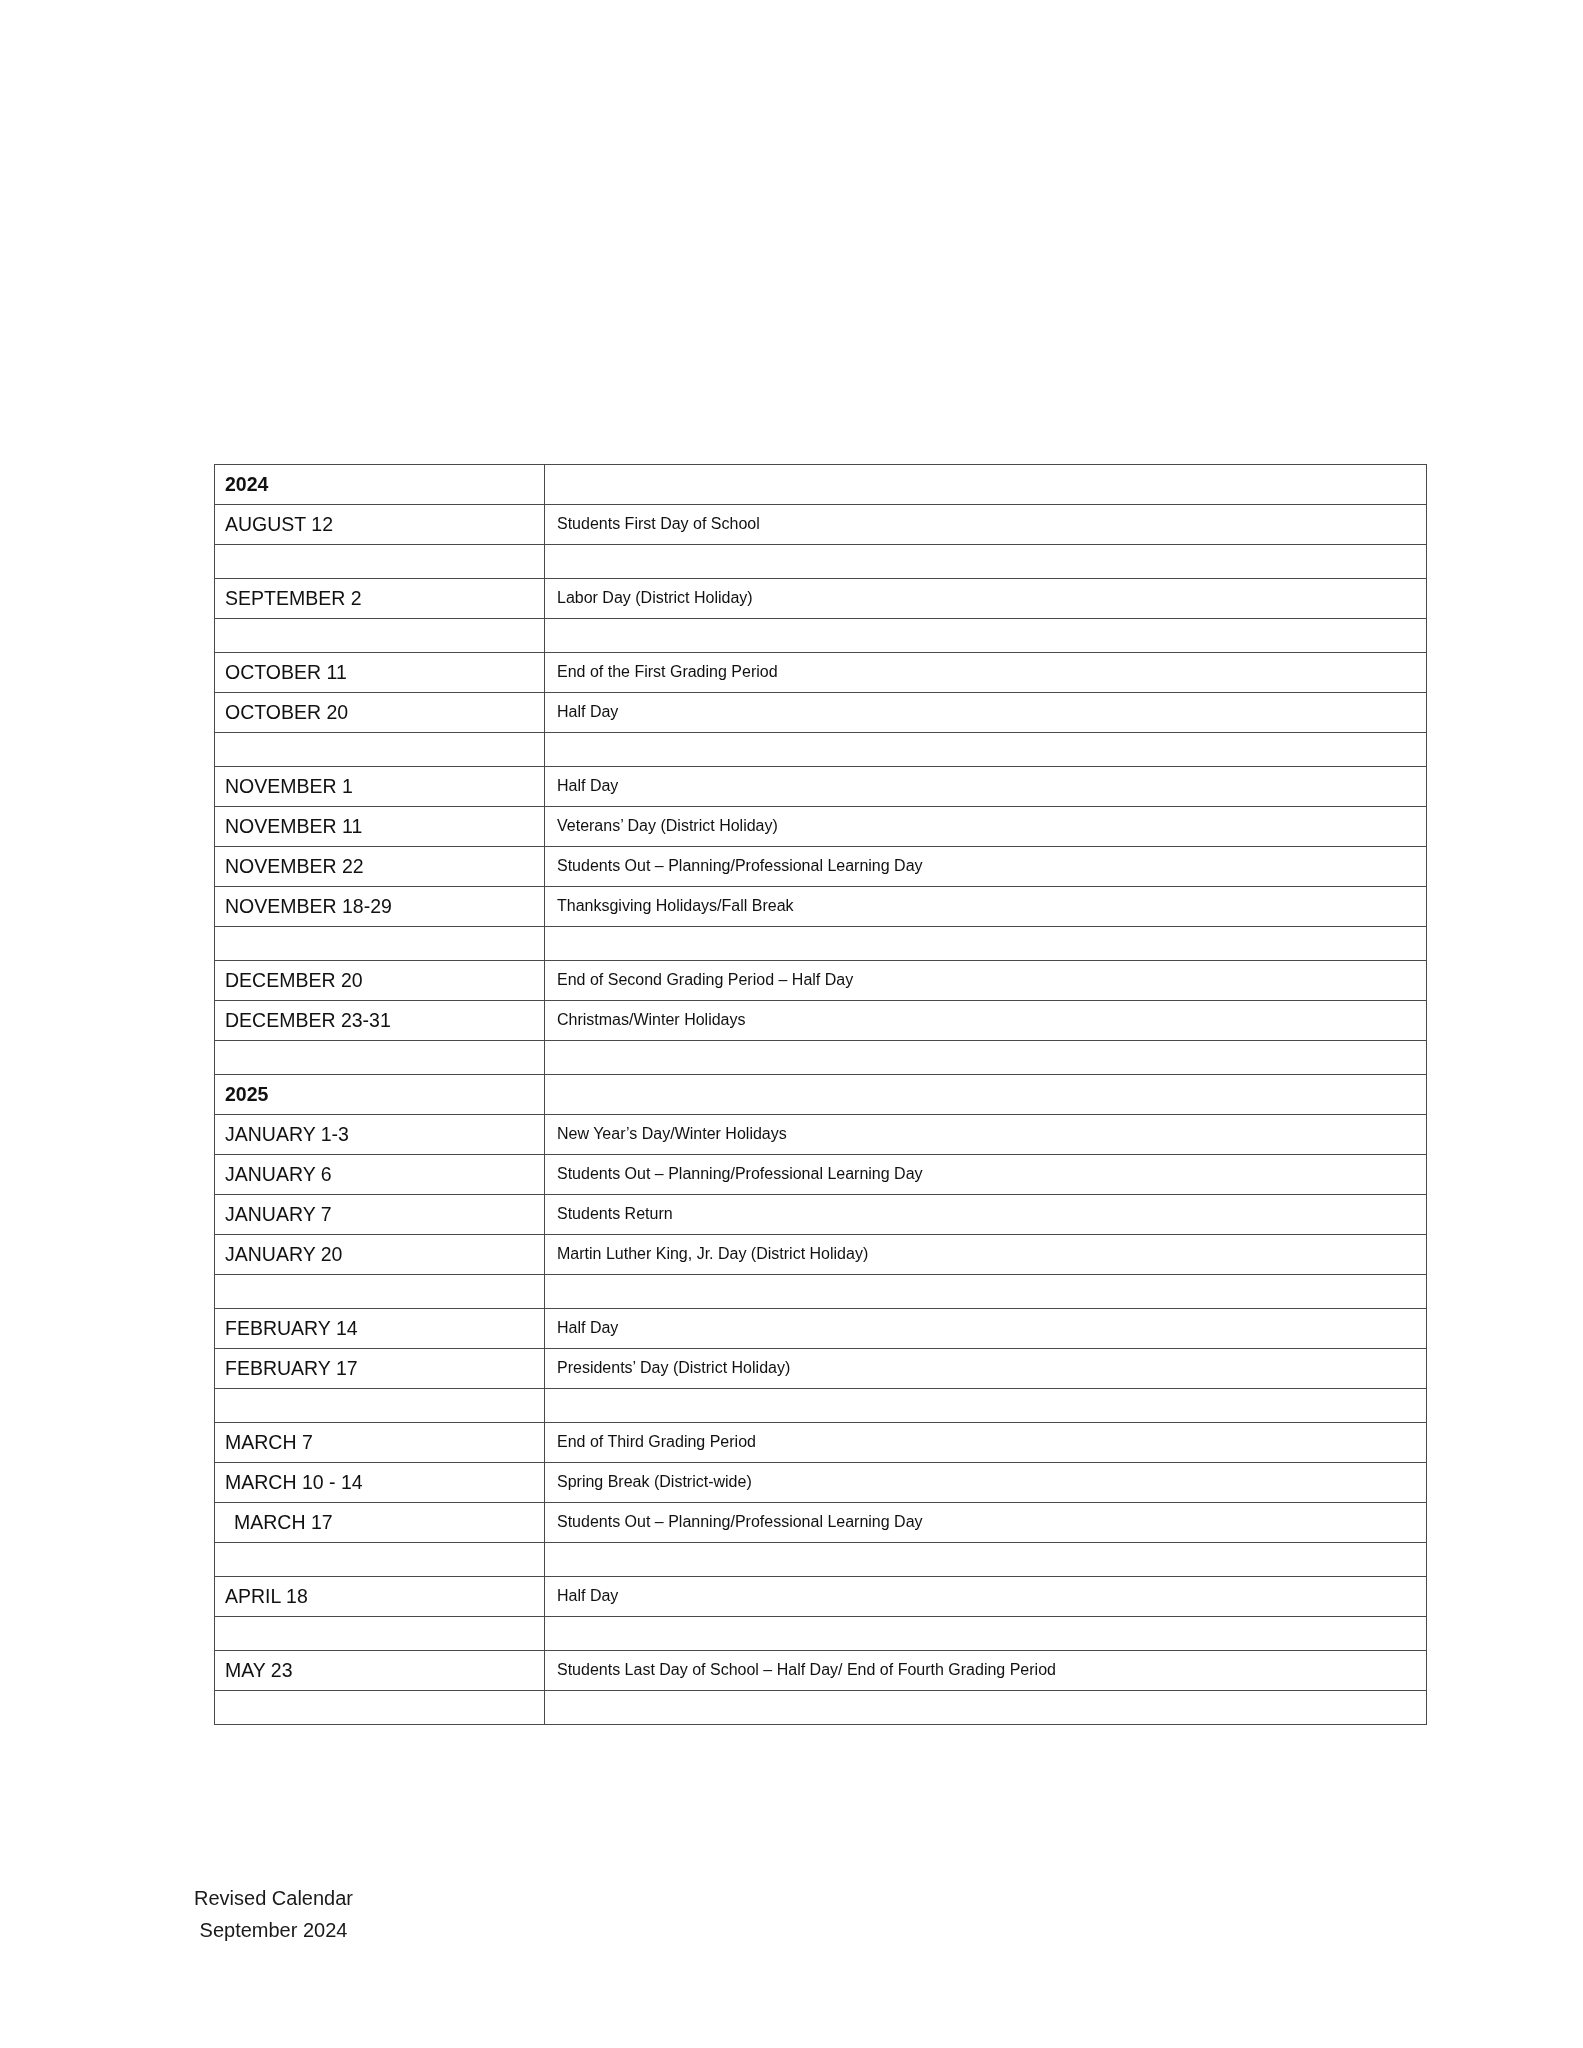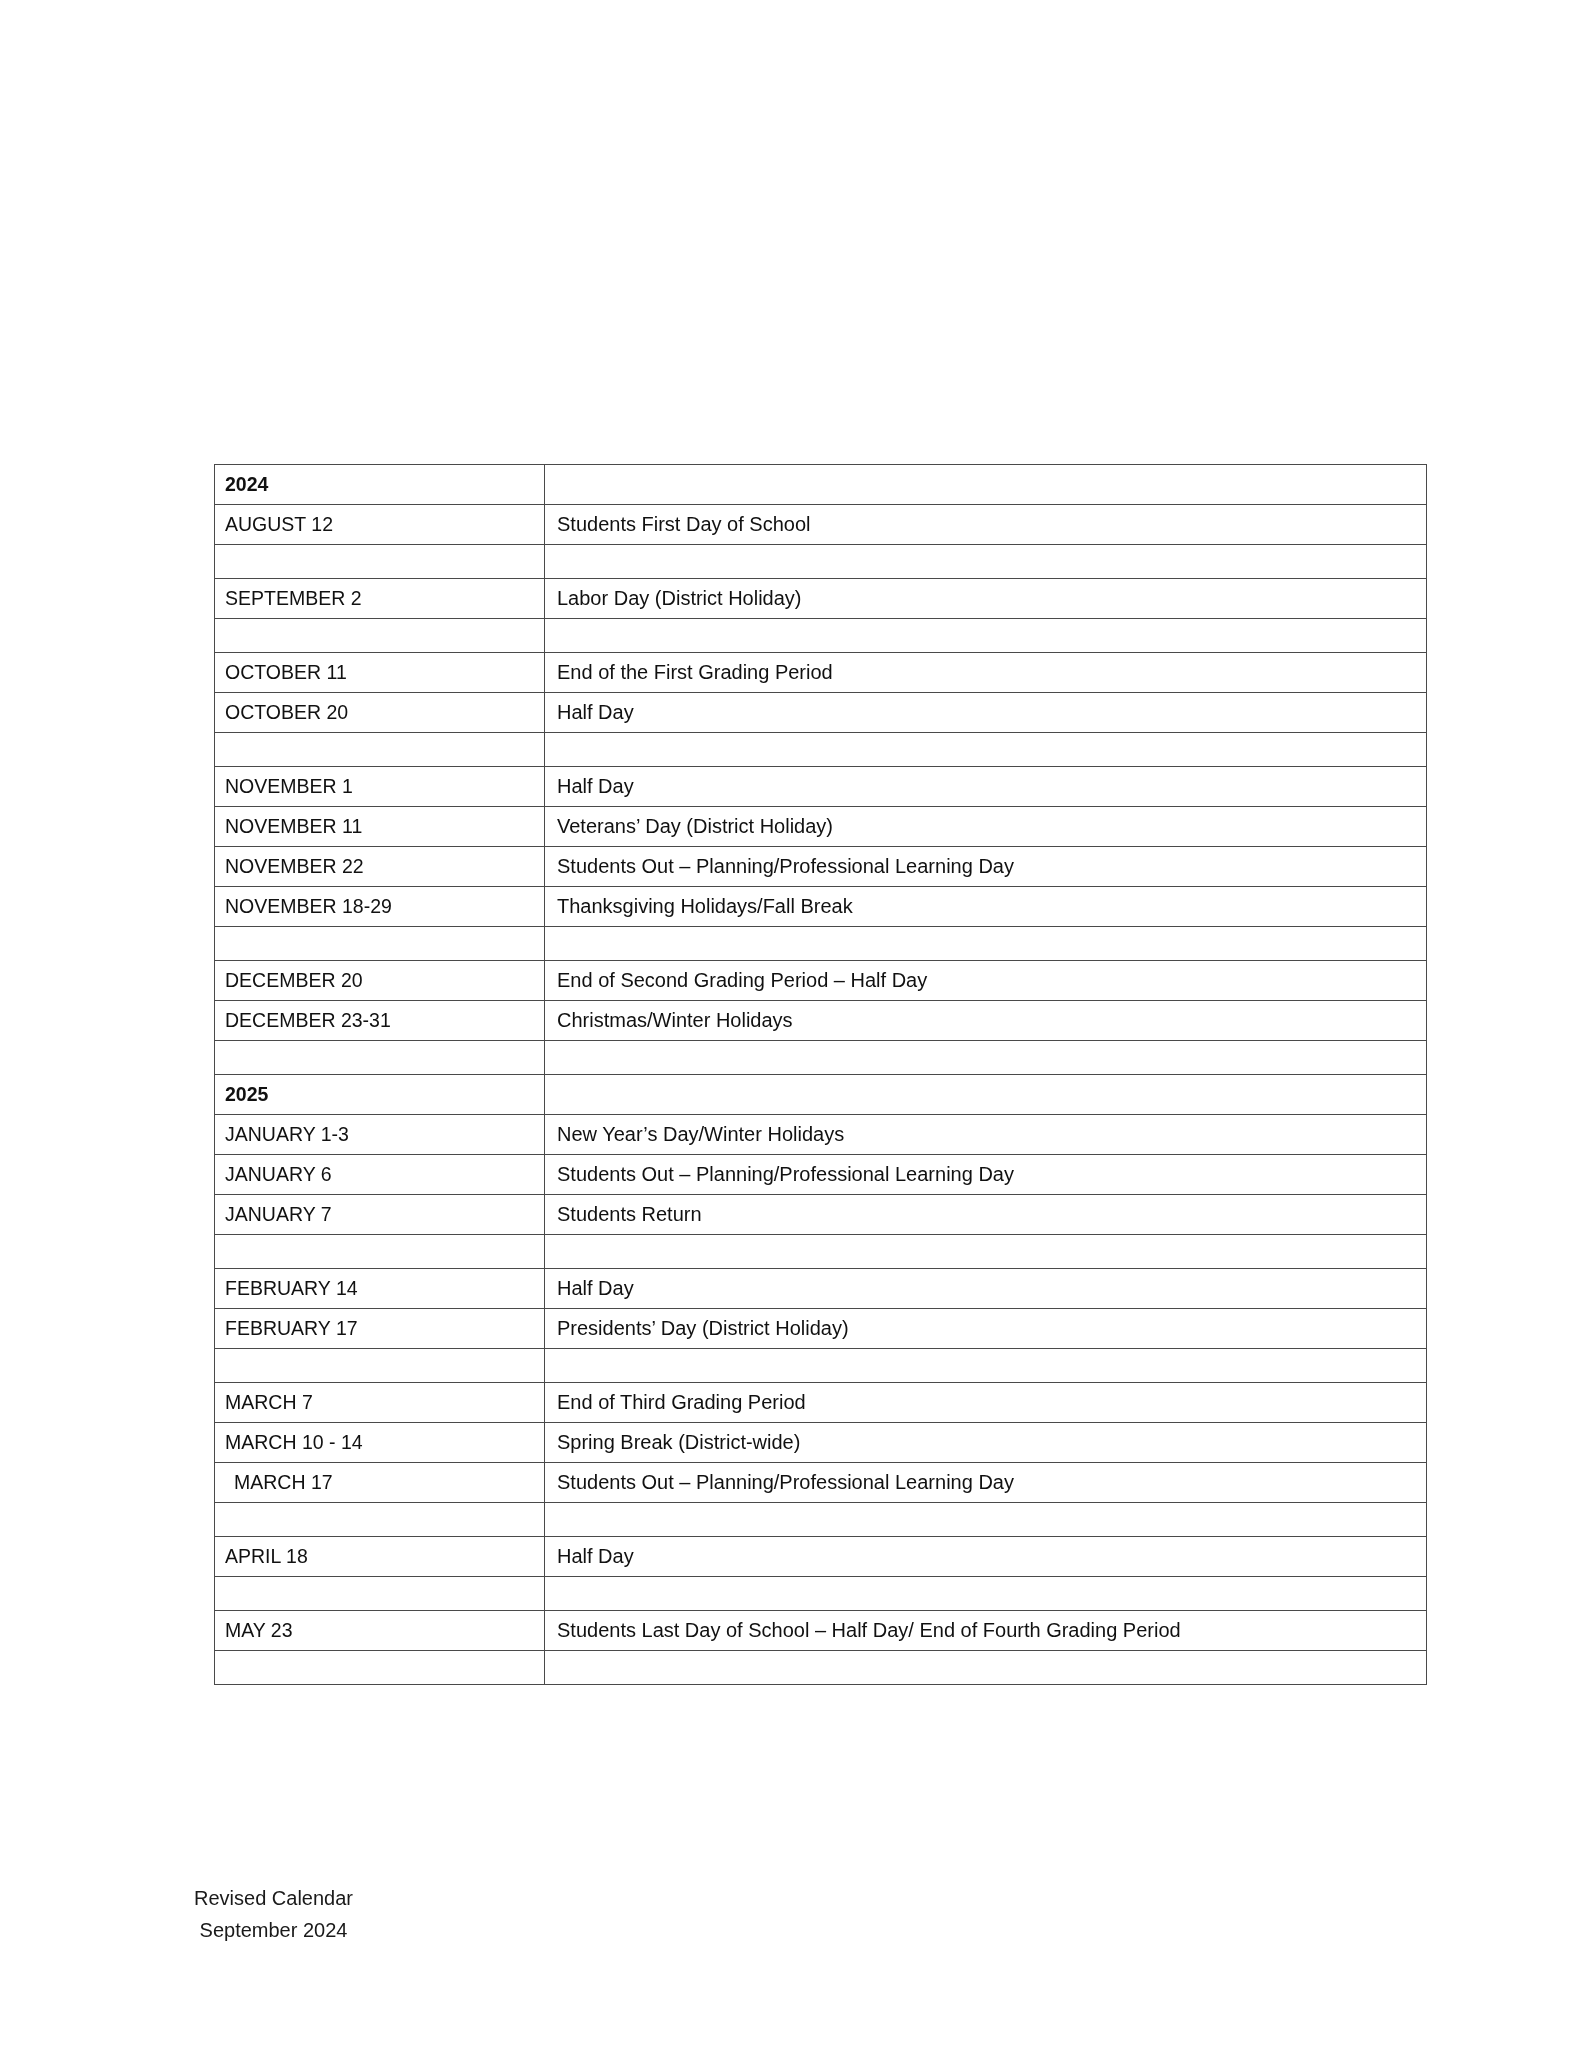--- a/index.html
+++ b/index.html
@@ -75,21 +75,21 @@
     padding-left: 10px;
     white-space: nowrap;
     line-height: 1.15;
   }
   .cell-date.indent { padding-left: 19px; }
   .cell-date.year {
     font-weight: bold;
     font-size: 19.5px;
   }
   .cell-desc {
-    font-size: 20px;
+    font-size: 16px;
     color: #111;
     padding-left: 12px;
     white-space: nowrap;
     line-height: 1.15;
   }
 
   
   table.cal {
     border: 1px solid #3a3a3a;
   }
@@ -191,20 +191,24 @@
             <td><span class="cell-desc">New Year’s Day/Winter Holidays</span></td>
           </tr>
           <tr class="r-tall">
             <td><span class="cell-date">JANUARY 6</span></td>
             <td><span class="cell-desc">Students Out – Planning/Professional Learning Day</span></td>
           </tr>
           <tr class="r-tall">
             <td><span class="cell-date">JANUARY 7</span></td>
             <td><span class="cell-desc">Students Return</span></td>
           </tr>
+          <tr class="r-tall">
+            <td><span class="cell-date">JANUARY 20</span></td>
+            <td><span class="cell-desc">Martin Luther King, Jr. Day </span><span class="cell-desc small" style="padding-left: 0px;">(District Holiday)</span></td>
+          </tr>
           <tr class="r-blank">
             <td><span class="cell-date"></span></td>
             <td><span class="cell-desc"></span></td>
           </tr>
           <tr class="r-tall">
             <td><span class="cell-date">FEBRUARY 14</span></td>
             <td><span class="cell-desc">Half Day</span></td>
           </tr>
           <tr class="r-tall">
             <td><span class="cell-date">FEBRUARY 17</span></td>

